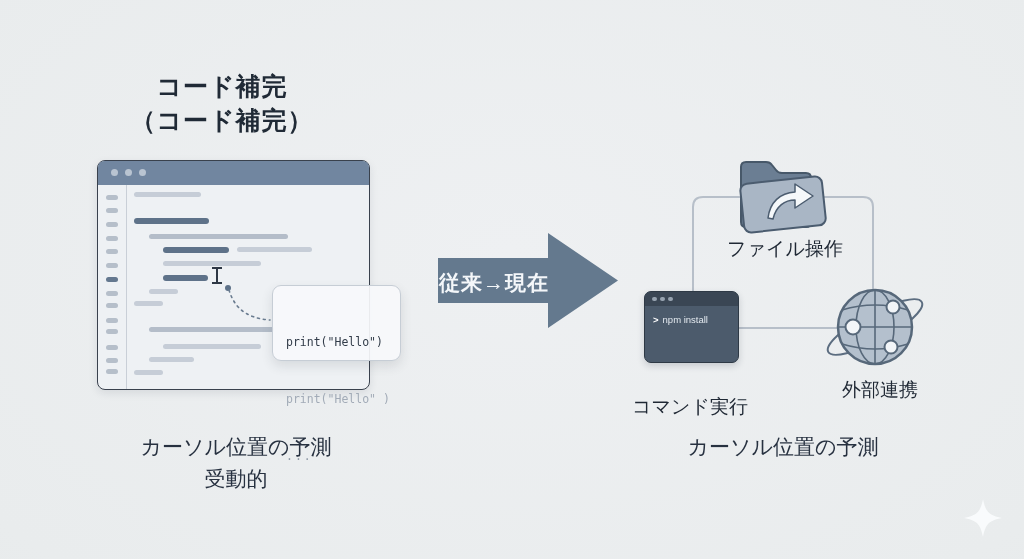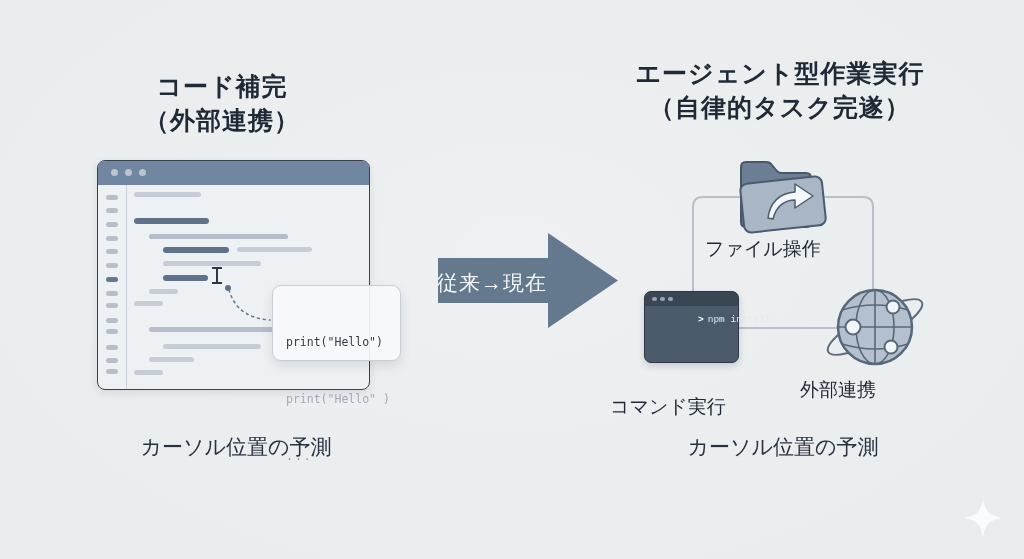--- a/index.html
+++ b/index.html
@@ -37,44 +37,44 @@
   .tooltip{
     left:272px;top:285px;width:129px;height:76px;box-sizing:border-box;
     background:rgba(247,249,251,.93);border:1px solid #c6cdd5;border-radius:9px;
     box-shadow:0 5px 12px rgba(40,50,60,.12);
     padding:9px 0 0 13px;
     font-family:"DejaVu Sans Mono","Liberation Mono",monospace;
     font-size:11.5px;line-height:19px;white-space:pre;
   }
   .tt1{color:#323c49;} .tt2{color:#a2abb7;} .tt3{color:#8f99a6;letter-spacing:2px;}
   
-  .arrow-label{left:437px;top:269px;width:112px;text-align:left;font-size:21px;color:#f4f7fa;font-weight:400;letter-spacing:1px;}
+  .arrow-label{left:437px;top:269px;width:112px;text-align:right;font-size:21px;color:#f4f7fa;font-weight:700;letter-spacing:1px;}
   
   .terminal{
     left:644px;top:291px;width:95px;height:72px;box-sizing:border-box;
     background:#4c5b6c;border:1.5px solid #2e3945;border-radius:7px;
     box-shadow:0 3px 7px rgba(30,40,55,.18);
   }
   .terminal-titlebar{position:absolute;left:0;top:0;right:0;height:14px;background:#3a4654;border-radius:5px 5px 0 0;}
   .terminal-titlebar .dot{width:4.5px;height:4.5px;background:#97a3b0;top:4.5px;}
-  .cmdline{position:absolute;left:8px;top:22px;font-family:Liberation Mono, monospace;font-size:9.5px;color:#e3e9ef;white-space:pre;margin-left:45px;}
+  .cmdline{position:absolute;left:8px;top:22px;font-family:Liberation Sans, sans-serif;font-size:9.5px;color:#e3e9ef;white-space:pre;}
   .cmdline .prompt{color:#ffffff;font-weight:bold;margin-right:4px;}
   
-  .node-label{font-size:19px;font-weight:500;color:#1f2834;}
+  .node-label{font-size:19px;font-weight:500;text-align:center;color:#1f2834;}
   
   .sparkle{left:962px;top:497px;width:42px;height:42px;}
 </style>
 </head>
 <body>
 
 <div class="stage">
 
   <div class="abs title" style="left:62px;top:56px;width:320px;margin-top:13px;">
     <div>コード補完</div>
-    <div>（外部連携）</div>
+    <div>（コード補完）</div>
   </div>
 
   <div class="abs editor">
     <div class="editor-titlebar">
       <span class="dot" style="left:13px;"></span>
       <span class="dot" style="left:27px;"></span>
       <span class="dot" style="left:41px;"></span>
     </div>
     <div class="gutter-divider"></div>
     <div id="editor-body">
@@ -115,31 +115,28 @@
   </svg>
 
   <div class="abs tooltip">
     <div class="tt1">print("Hello")</div>
     <div class="tt2">print("Hello" )</div>
     <div class="tt3">...</div>
   </div>
 
   <div class="abs caption" style="left:76px;top:431px;width:320px;">
     <div>カーソル位置の予測</div>
+    <div>受動的</div>
   </div>
 
   <svg class="abs" style="left:430px;top:225px;" width="200" height="110">
     <polygon points="8,33 118,33 118,8 188,55.5 118,103 118,78 8,78" fill="#64798e"></polygon>
   </svg>
   <div class="abs arrow-label">従来→現在</div>
 
-  <div class="abs title" style="left:600px;top:56px;width:360px;">
-    <div>エージェント型作業実行</div>
-    <div>（自律的タスク完遂）</div>
-  </div>
 
   <svg class="abs" style="left:620px;top:140px;" width="330" height="270">
 
     <g>
       <path d="M 73 151 L 73 67 Q 73 57 83 57 L 243 57 Q 253 57 253 67 L 253 150" fill="none" stroke="#b7bfc9" stroke-width="2"></path>
       <path d="M 119 188 L 218 188" fill="none" stroke="#b7bfc9" stroke-width="2"></path>
     </g>
 
     <g>
       <path d="M 121 82 L 121 27 Q 121 22 126 22 L 146 22 Q 150 22 152 25 L 156 30 Q 158 33 162 33 L 186 33 Q 191 33 191 38 L 191 82 Q 191 87 186 87 L 126 87 Q 121 87 121 82 Z" fill="#6b7e93" stroke="#475869" stroke-width="2"></path>

